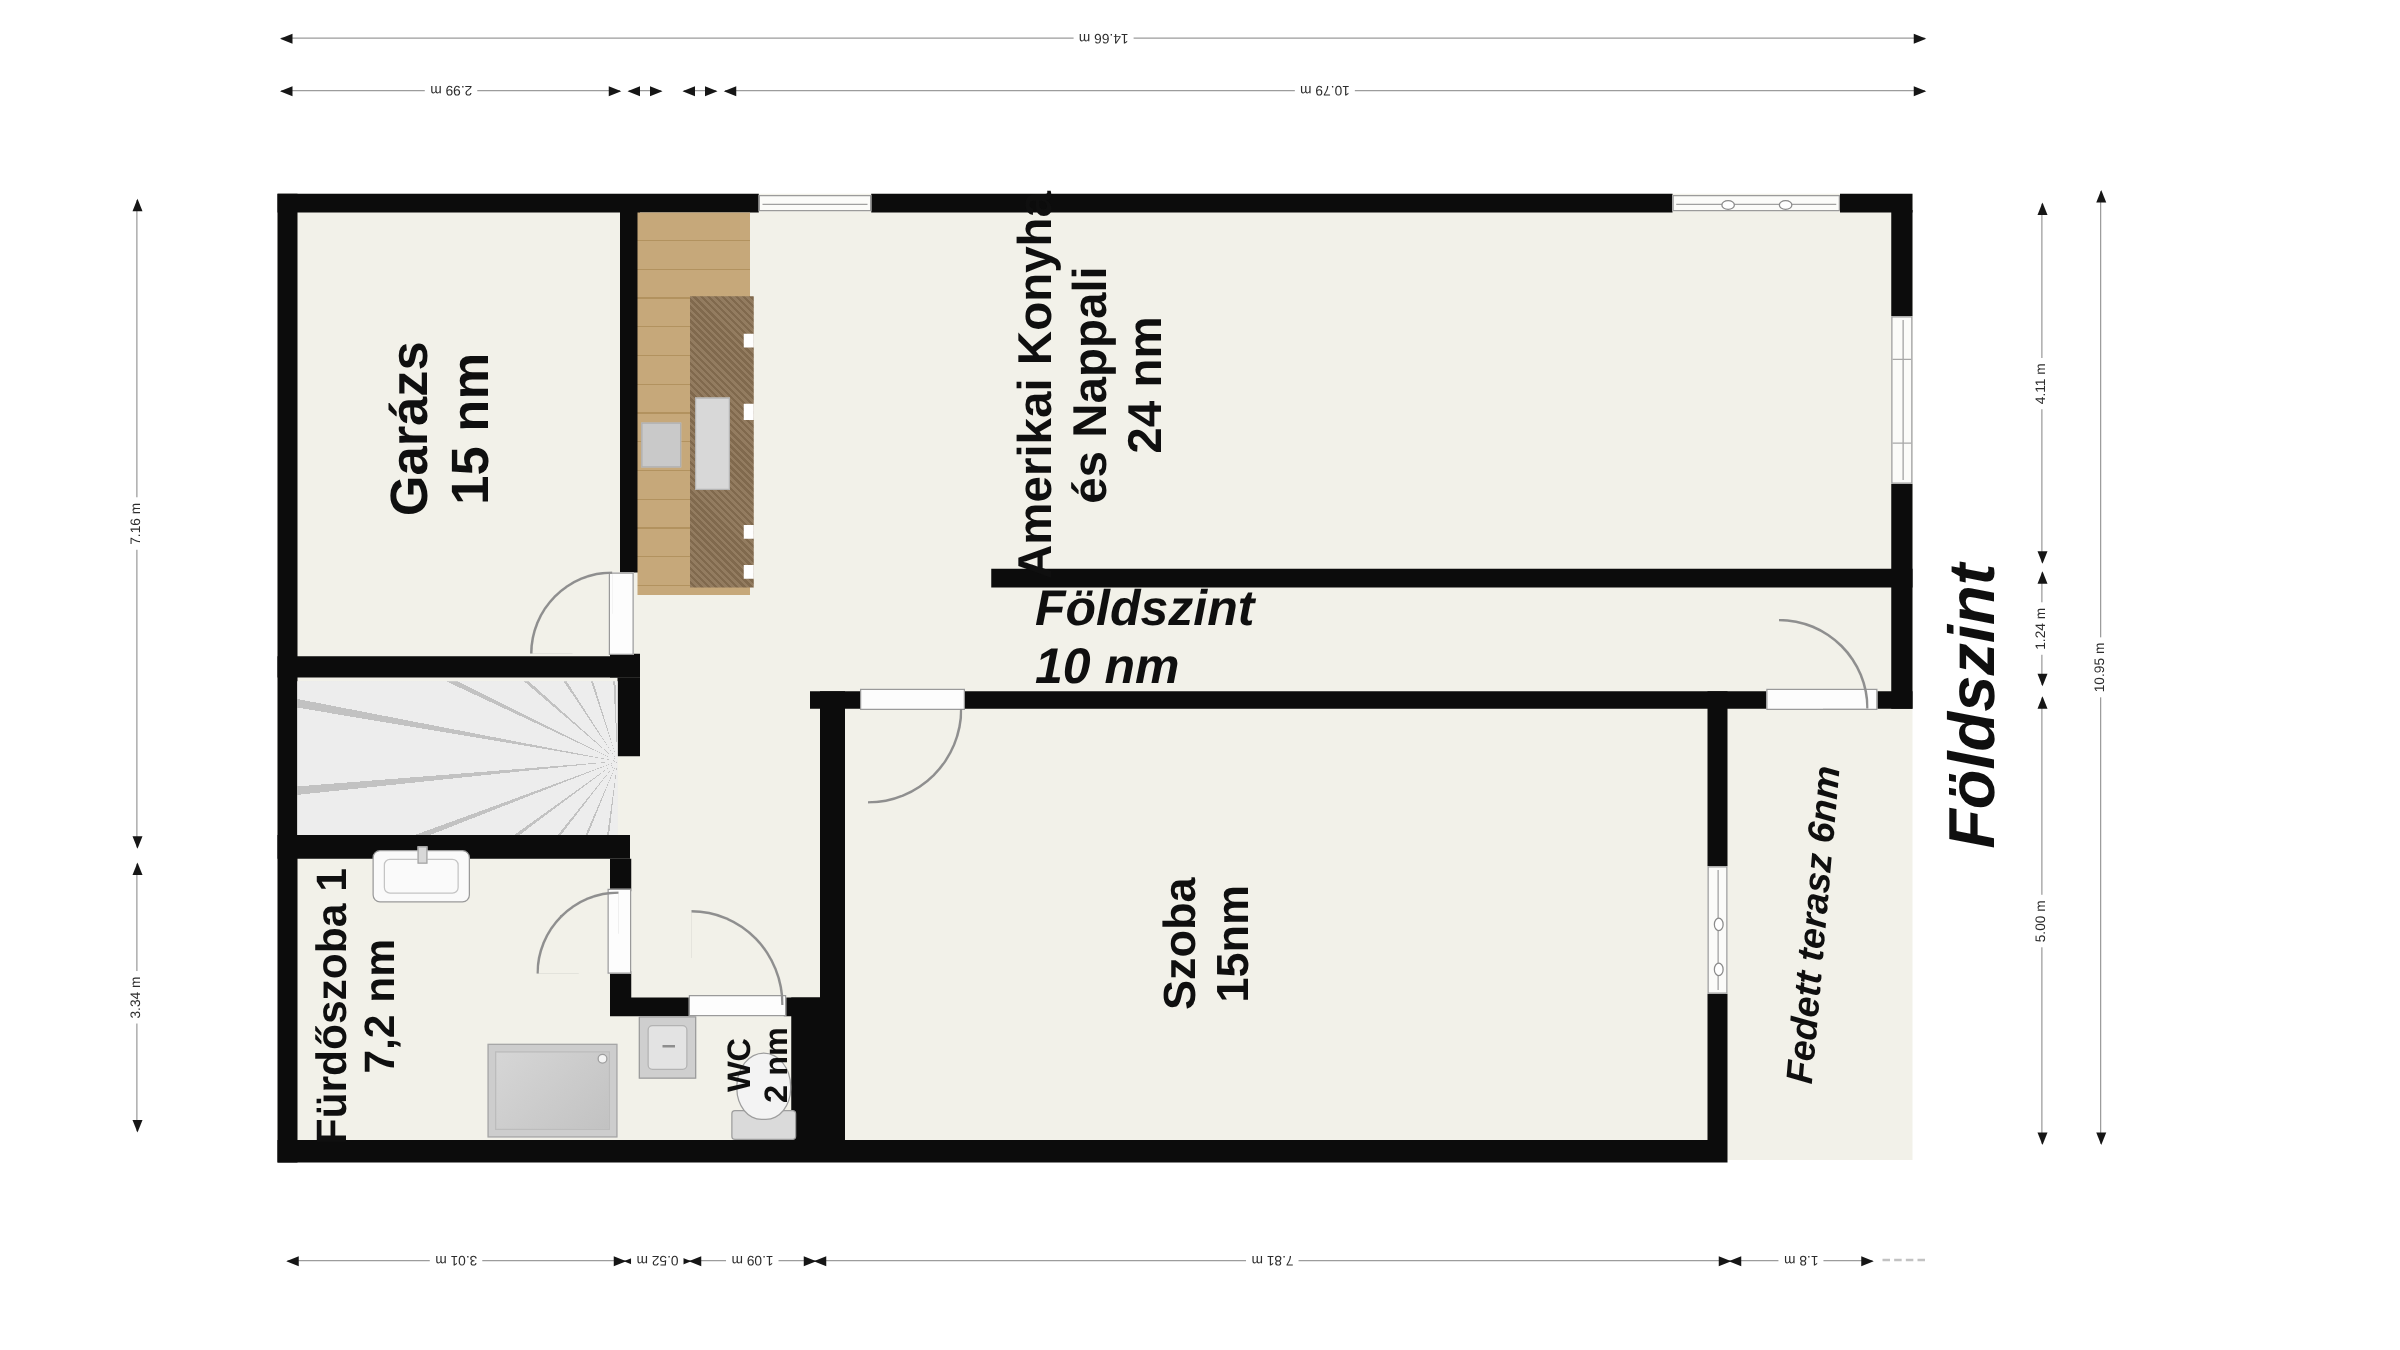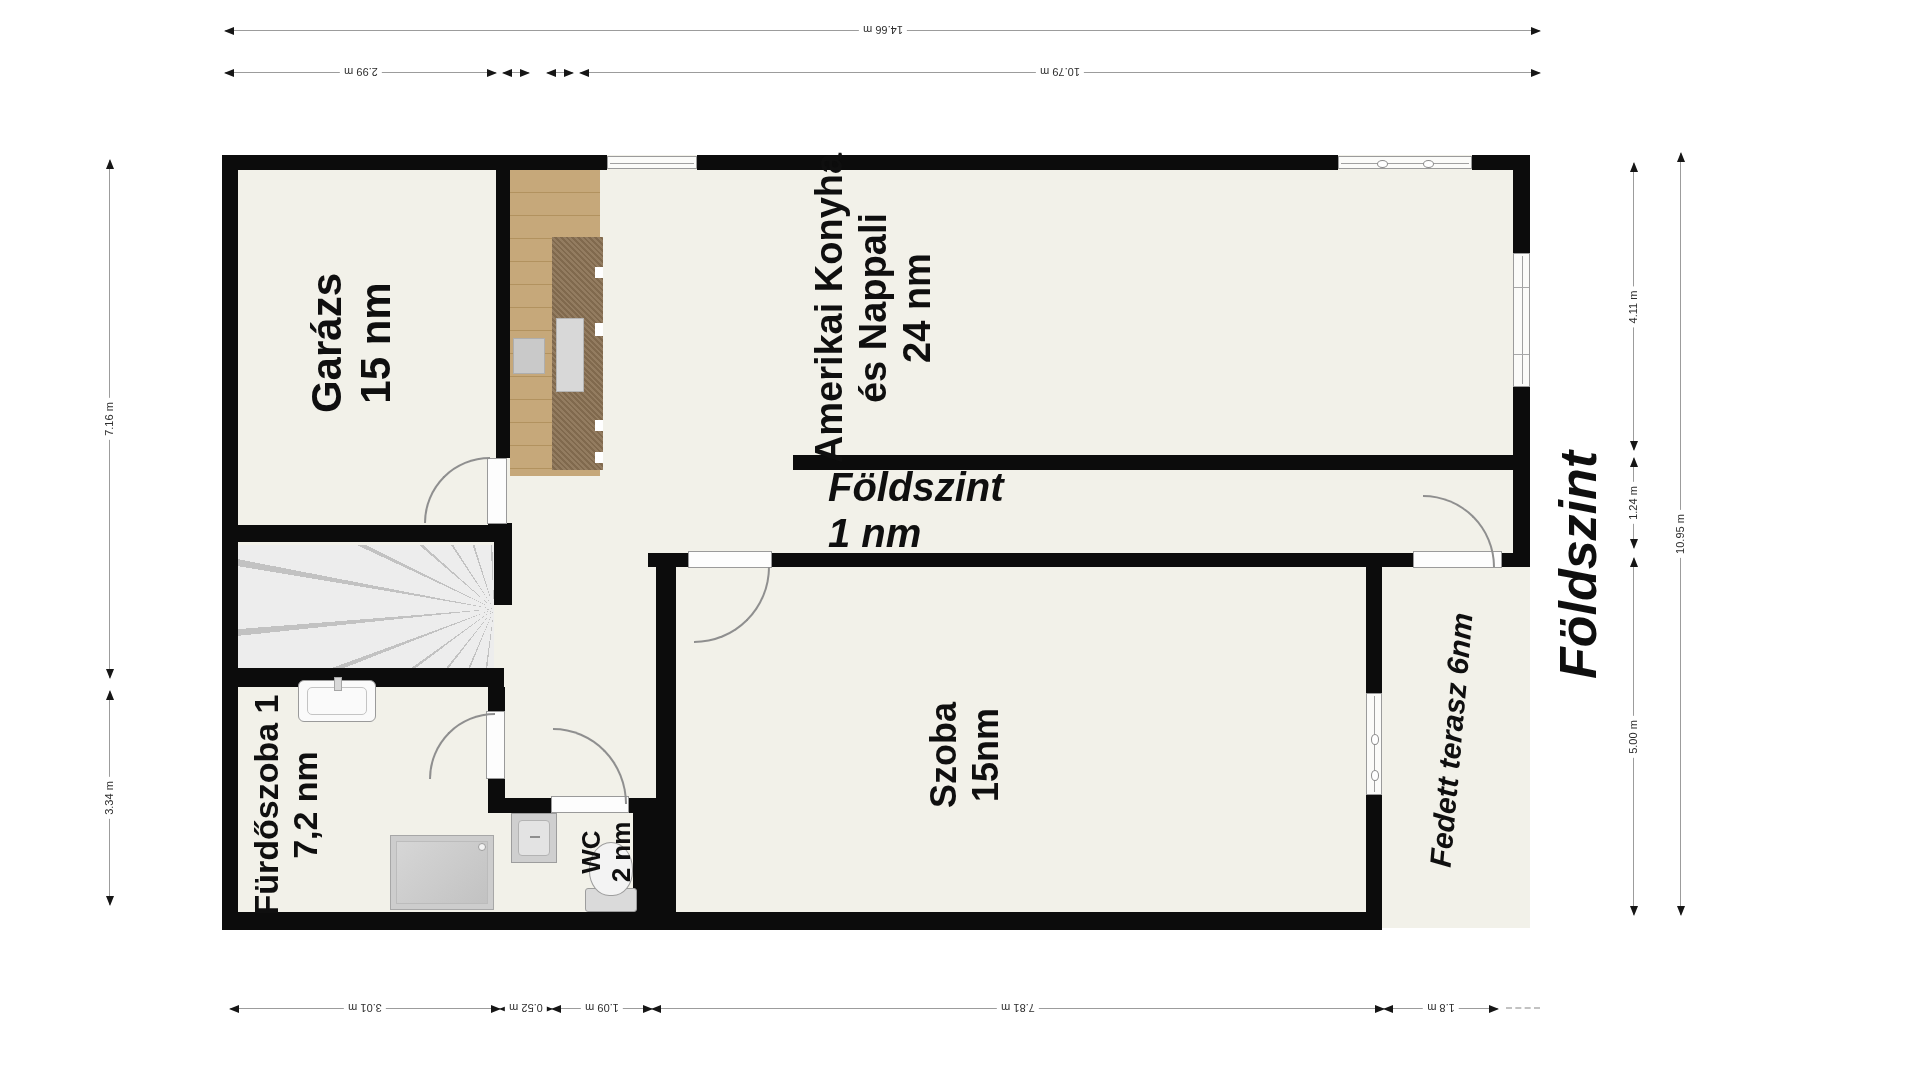--- a/index.html
+++ b/index.html
@@ -158,21 +158,21 @@
   </div>
 
   <div class="rlabel rot90" style="left:873px;top:308px;font-size:38px;">
     <span style="display:block;">Amerikai Konyha</span>
     <span style="display:block;">és Nappali</span>
     <span style="display:block;">24 nm</span>
   </div>
 
   <div class="rlabel" style="left:828px;top:464px;font-size:40px;font-style:italic;text-align:left;">
     <span style="display:block;">Földszint</span>
-    <span style="display:block;">1 nm</span>
+    <span style="display:block;">10 nm</span>
   </div>
 
   <div class="rlabel rot90" style="left:965px;top:755px;font-size:36px;">
     <span style="display:block;">Szoba</span>
     <span style="display:block;">15nm</span>
   </div>
 
   <div class="rlabel rot90" style="left:286px;top:805px;font-size:34px;">
     <span style="display:block;">Fürdőszoba 1</span>
     <span style="display:block;">7,2 nm</span>

